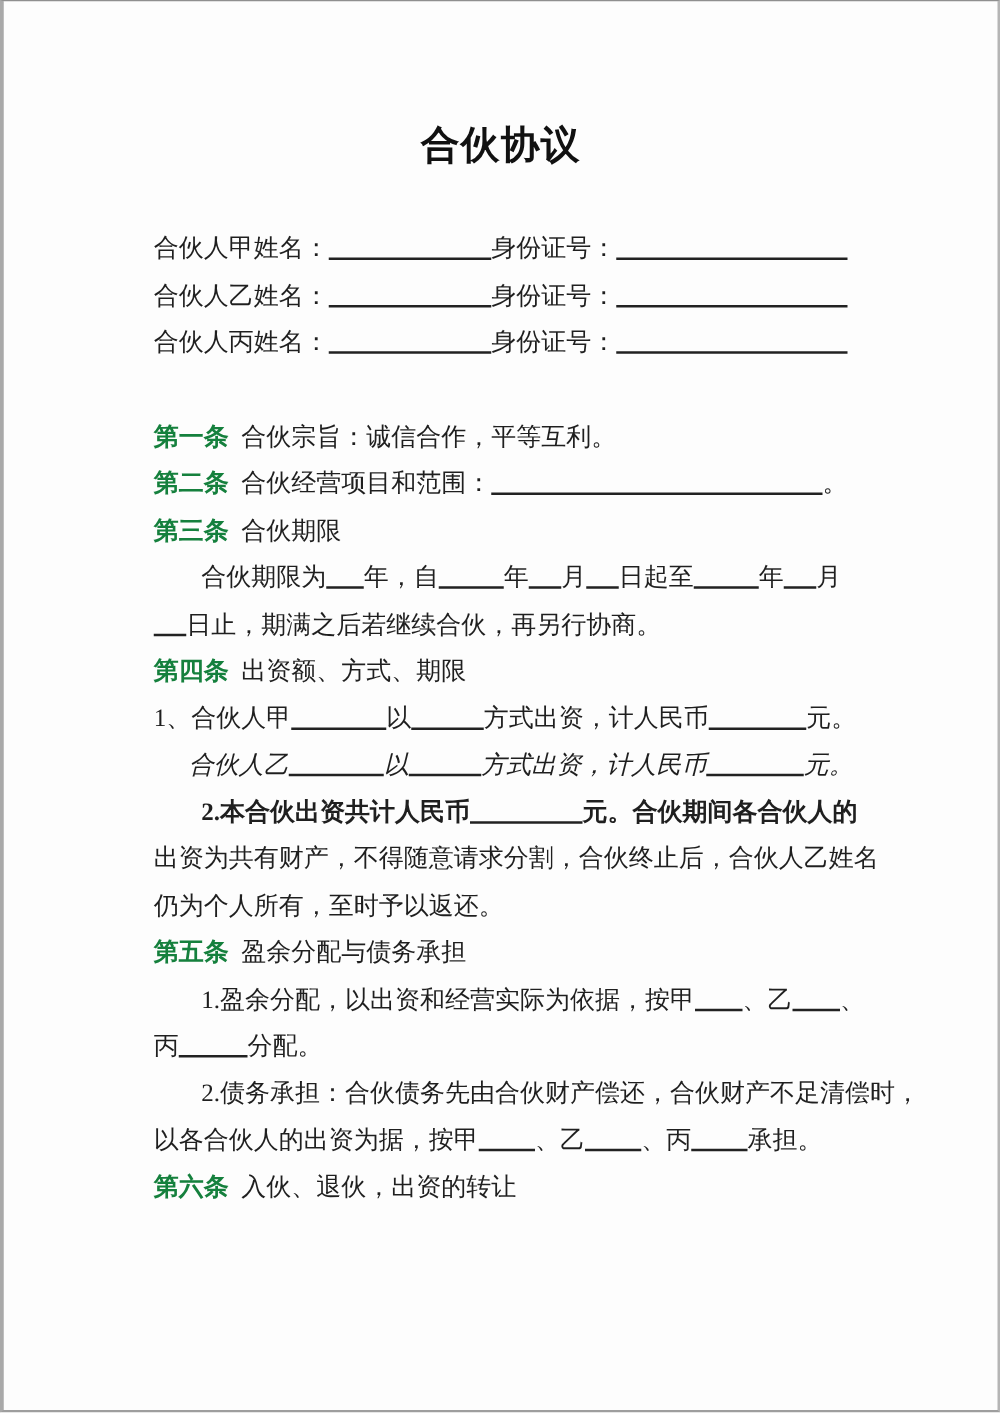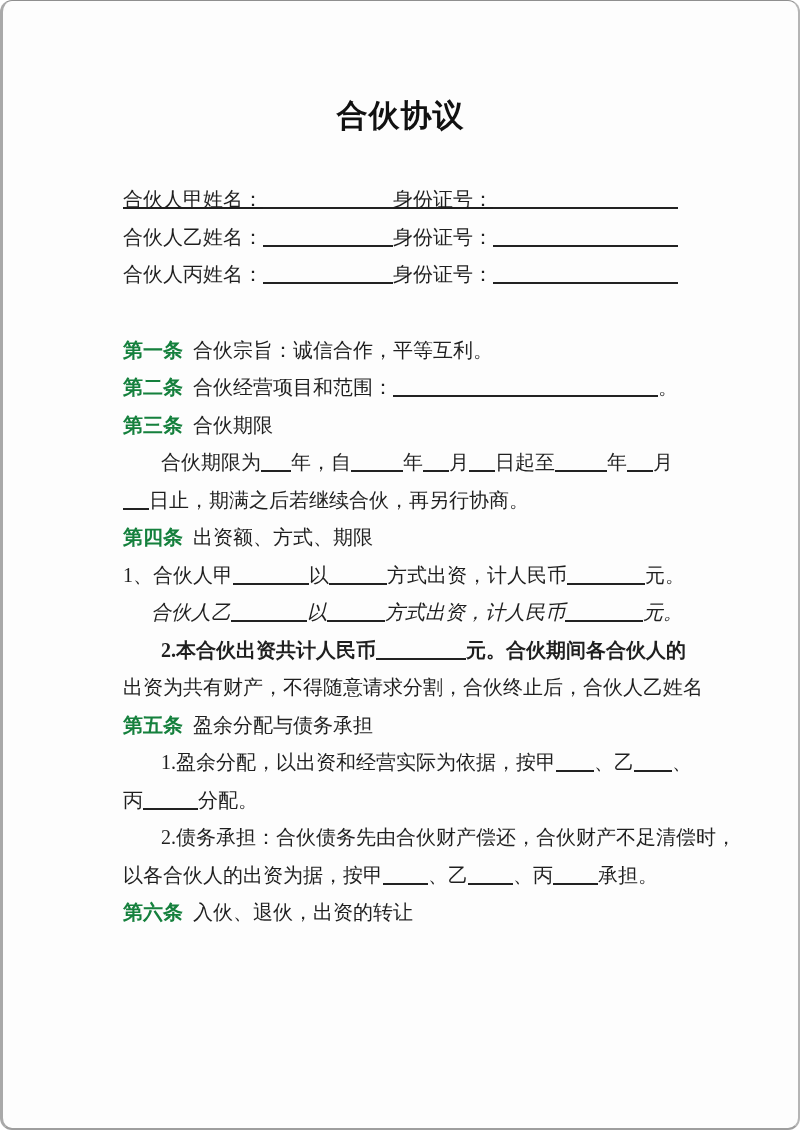--- a/index.html
+++ b/index.html
@@ -13,21 +13,20 @@
     height: 1130px;
     box-sizing: border-box;
     background: #fdfdfd;
     border-top: 1px solid #8f8f8f;
     border-left: 3px solid #a9a9a9;
     border-right: 2px solid #b5b5b5;
     border-bottom: 2px solid #9e9e9e;
     overflow: hidden;
     font-family: "Liberation Serif", "DejaVu Serif", serif;
     color: #1f1f1f;
-    border-radius: 12px;
   }
   .content {
     box-sizing: border-box;
     width: 100%;
     padding: 0 120px 0 120px;
   }
   .doc-title {
     margin: 0;
     padding-top: 96px;
     text-align: center;
@@ -58,33 +57,34 @@
     margin-bottom: -3px;
   }
 </style>
 </head>
 <body>
 
 <div class="page">
   <div class="content">
     <h1 class="doc-title">合伙协议</h1>
     <div>
-        <div class="line" style="margin-top: 46px; text-decoration: underline;"><span class="t">合伙人甲姓名：</span><span class="blank" style="width: 130px;"></span><span class="t">身份证号：</span><span class="blank" style="width: 185px;"></span></div>
+        <div class="line" style="margin-top: 46px;"><span class="t">合伙人甲姓名：</span><span class="blank" style="width: 130px;"></span><span class="t">身份证号：</span><span class="blank" style="width: 185px;"></span></div>
         <div class="line"><span class="t">合伙人乙姓名：</span><span class="blank" style="width: 130px;"></span><span class="t">身份证号：</span><span class="blank" style="width: 185px;"></span></div>
         <div class="line"><span class="t">合伙人丙姓名：</span><span class="blank" style="width: 130px;"></span><span class="t">身份证号：</span><span class="blank" style="width: 185px;"></span></div>
         <div class="line" style="margin-top: 38px;"><span class="b">第一条</span><span class="t">合伙宗旨：诚信合作，平等互利。</span></div>
         <div class="line"><span class="b">第二条</span><span class="t">合伙经营项目和范围：</span><span class="blank" style="width: 265px;"></span><span class="t">。</span></div>
         <div class="line"><span class="b">第三条</span><span class="t">合伙期限</span></div>
         <div class="line" style="padding-left: 38px;"><span class="t">合伙期限为</span><span class="blank" style="width: 30px;"></span><span class="t">年，自</span><span class="blank" style="width: 52px;"></span><span class="t">年</span><span class="blank" style="width: 26px;"></span><span class="t">月</span><span class="blank" style="width: 26px;"></span><span class="t">日起至</span><span class="blank" style="width: 52px;"></span><span class="t">年</span><span class="blank" style="width: 26px;"></span><span class="t">月</span></div>
         <div class="line"><span class="blank" style="width: 26px;"></span><span class="t">日止，期满之后若继续合伙，再另行协商。</span></div>
         <div class="line"><span class="b">第四条</span><span class="t">出资额、方式、期限</span></div>
         <div class="line"><span class="t">1、合伙人甲</span><span class="blank" style="width: 76px;"></span><span class="t">以</span><span class="blank" style="width: 58px;"></span><span class="t">方式出资，计人民币</span><span class="blank" style="width: 78px;"></span><span class="t">元。</span></div>
         <div class="line" style="padding-left: 28px; font-style: italic;"><span class="t">合伙人乙</span><span class="blank" style="width: 76px;"></span><span class="t">以</span><span class="blank" style="width: 58px;"></span><span class="t">方式出资，计人民币</span><span class="blank" style="width: 78px;"></span><span class="t">元。</span></div>
         <div class="line" style="padding-left: 38px; font-weight: bold;"><span class="t">2.本合伙出资共计人民币</span><span class="blank" style="width: 90px;"></span><span class="t">元。合伙期间各合伙人的</span></div>
         <div class="line"><span class="t">出资为共有财产，不得随意请求分割，合伙终止后，合伙人乙姓名</span></div>
+        <div class="line"><span class="t">仍为个人所有，至时予以返还。</span></div>
         <div class="line"><span class="b">第五条</span><span class="t">盈余分配与债务承担</span></div>
         <div class="line" style="padding-left: 38px;"><span class="t">1.盈余分配，以出资和经营实际为依据，按甲</span><span class="blank" style="width: 38px;"></span><span class="t">、乙</span><span class="blank" style="width: 38px;"></span><span class="t">、</span></div>
         <div class="line"><span class="t">丙</span><span class="blank" style="width: 55px;"></span><span class="t">分配。</span></div>
         <div class="line" style="padding-left: 38px;"><span class="t">2.债务承担：合伙债务先由合伙财产偿还，合伙财产不足清偿时，</span></div>
         <div class="line"><span class="t">以各合伙人的出资为据，按甲</span><span class="blank" style="width: 45px;"></span><span class="t">、乙</span><span class="blank" style="width: 45px;"></span><span class="t">、丙</span><span class="blank" style="width: 45px;"></span><span class="t">承担。</span></div>
         <div class="line"><span class="b">第六条</span><span class="t">入伙、退伙，出资的转让</span></div>
       </div>
   </div>
 </div>
 

